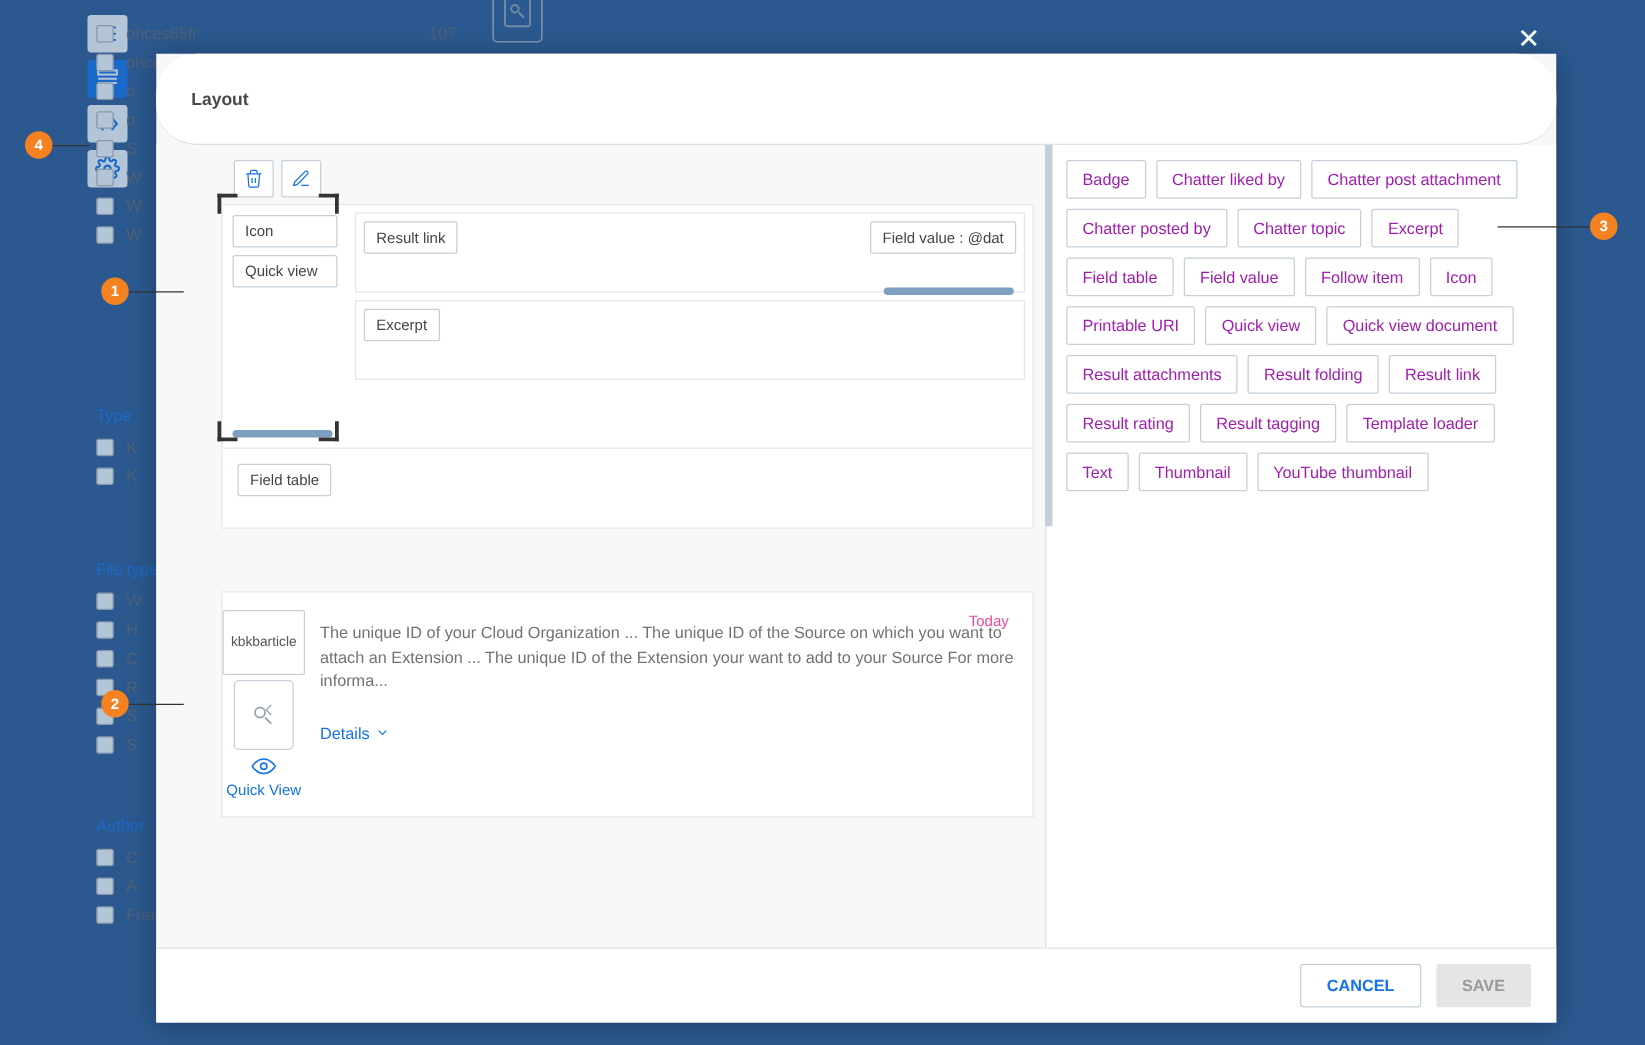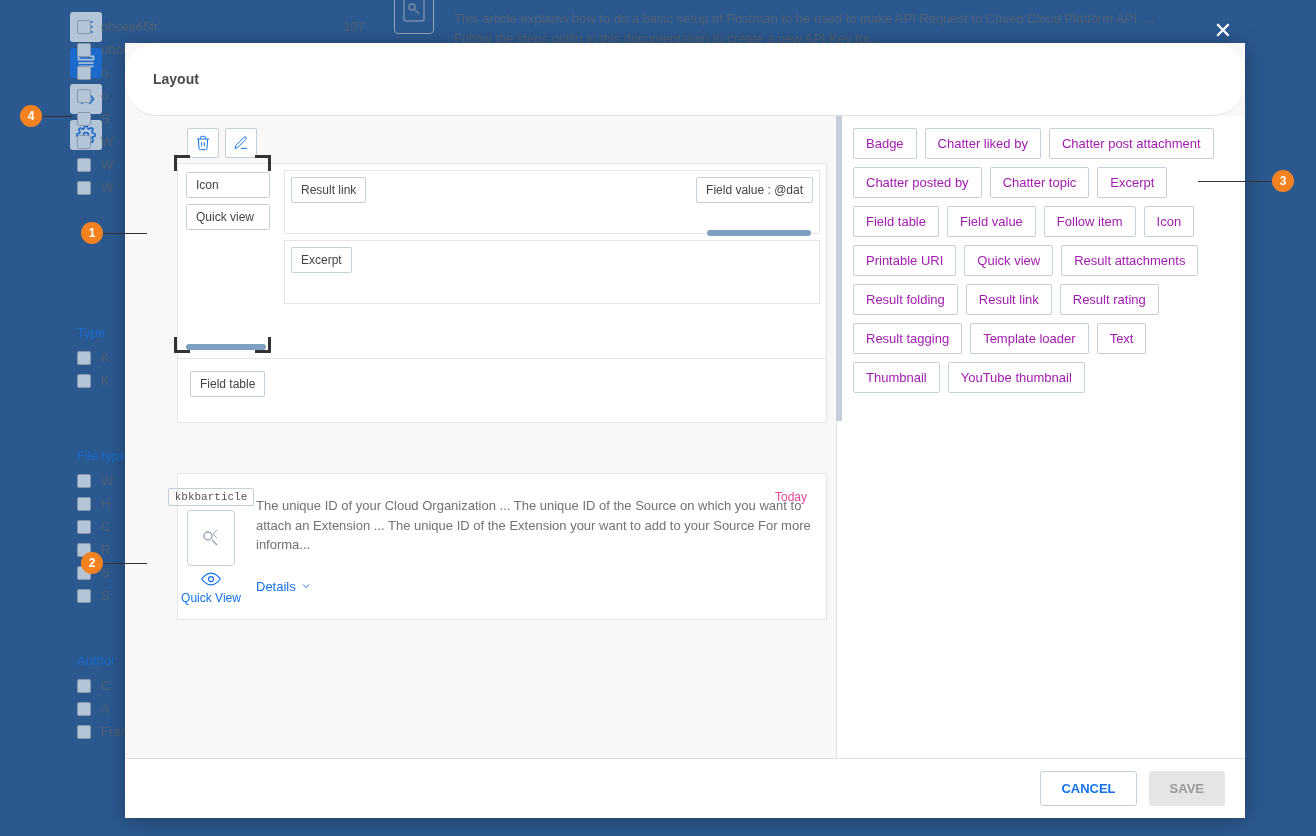--- a/index.html
+++ b/index.html
@@ -54,21 +54,21 @@
 
 .selection-corners { position: absolute; top: 155px; left: 174px; width: 97px; height: 198px; pointer-events: none; }
 .corner { position: absolute; width: 16px; height: 16px; border: 3px solid #333; }
 .corner.tl { top: 0; left: 0; border-right: none; border-bottom: none; }
 .corner.tr { top: 0; right: 0; border-left: none; border-bottom: none; }
 .corner.bl { bottom: 0; left: 0; border-right: none; border-top: none; }
 .corner.br { bottom: 0; right: 0; border-left: none; border-top: none; }
 
 .preview-area { margin: 50px 0 0 52px; width: 650px; background: #fff; border: 1px solid #e5e5e5; padding: 14px 14px 14px 2px; display: flex; gap: 14px; }
 .preview-icon-col { width: 62px; display: flex; flex-direction: column; align-items: center; }
-.kbk-tag { border: 1px solid #c5cfd9; border-radius: 2px; padding: 2px 6px; font-size: 11px; color: #555; font-family: Liberation Mono, monospace; }
+.kbk-tag { border: 1px solid #c5cfd9; border-radius: 2px; padding: 19px 6px; font-size: 11px; color: #555; }
 .doc-icon { width: 48px; height: 56px; border: 1px solid #c5cfd9; border-radius: 4px; margin-top: 4px; display:flex; align-items:center; justify-content:center; }
 .eye-icon { margin-top: 6px; color: #1372ec; }
 .qv-label { color: #1372ec; font-size: 12px; margin-top: 2px; }
 .preview-main { flex: 1; position: relative; }
 .pv-title { color: #1372ec; font-size: 17px; line-height: 1.3; }
 .pv-date { position: absolute; right: 5px; top: 2px; font-size: 12px; color: #ec4899; }
 .pv-excerpt { font-size: 13px; color: #727272; margin-top: 8px; line-height: 1.5; }
 .pv-details { color: #1372ec; font-size: 13px; margin-top: 24px; display: inline-flex; align-items: center; gap: 4px; cursor: pointer; }
 
 .palette-pane { flex: 1; padding: 12px 16px; background: #fff; }
@@ -250,21 +250,20 @@
 <div class="bg-result">
   <div class="bg-result-icon">
       <svg width="24" height="28" viewBox="0 0 24 28" fill="none" stroke="#9aa7b4" stroke-width="1.5">
         <rect x="2" y="2" width="20" height="24" rx="2"></rect>
         <circle cx="10" cy="12" r="3"></circle>
         <line x1="13" y1="15" x2="17" y2="19"></line>
       </svg>
     </div>
   <div class="bg-result-title">Setting Up Postman for Coveo Cloud Platform API Request</div>
 
-  <div class="bg-result-exc">This article explains how to do a basic setup of Postman to be used to make API Request to Coveo Cloud Platform API. ... Follow the steps outlin in this documentation to create a new API Key for...</div>
 </div>
 
 <div class="overlay"></div>
 
 <div class="modal">
   <div class="close-x">✕</div>
 
   <div class="modal-header">
     <span>Layout</span>
   </div>
@@ -350,20 +349,21 @@
           <div class="pal-chip">Chatter post attachment</div>
           <div class="pal-chip">Chatter posted by</div>
           <div class="pal-chip">Chatter topic</div>
           <div class="pal-chip">Excerpt</div>
           <div class="pal-chip">Field table</div>
           <div class="pal-chip">Field value</div>
           <div class="pal-chip">Follow item</div>
           <div class="pal-chip">Icon</div>
           <div class="pal-chip">Printable URI</div>
           <div class="pal-chip">Quick view</div>
+          <div class="pal-chip">Quick view document</div>
           <div class="pal-chip">Result attachments</div>
           <div class="pal-chip">Result folding</div>
           <div class="pal-chip">Result link</div>
           <div class="pal-chip">Result rating</div>
           <div class="pal-chip">Result tagging</div>
           <div class="pal-chip">Template loader</div>
           <div class="pal-chip">Text</div>
           <div class="pal-chip">Thumbnail</div>
           <div class="pal-chip">YouTube thumbnail</div>
         </div>

